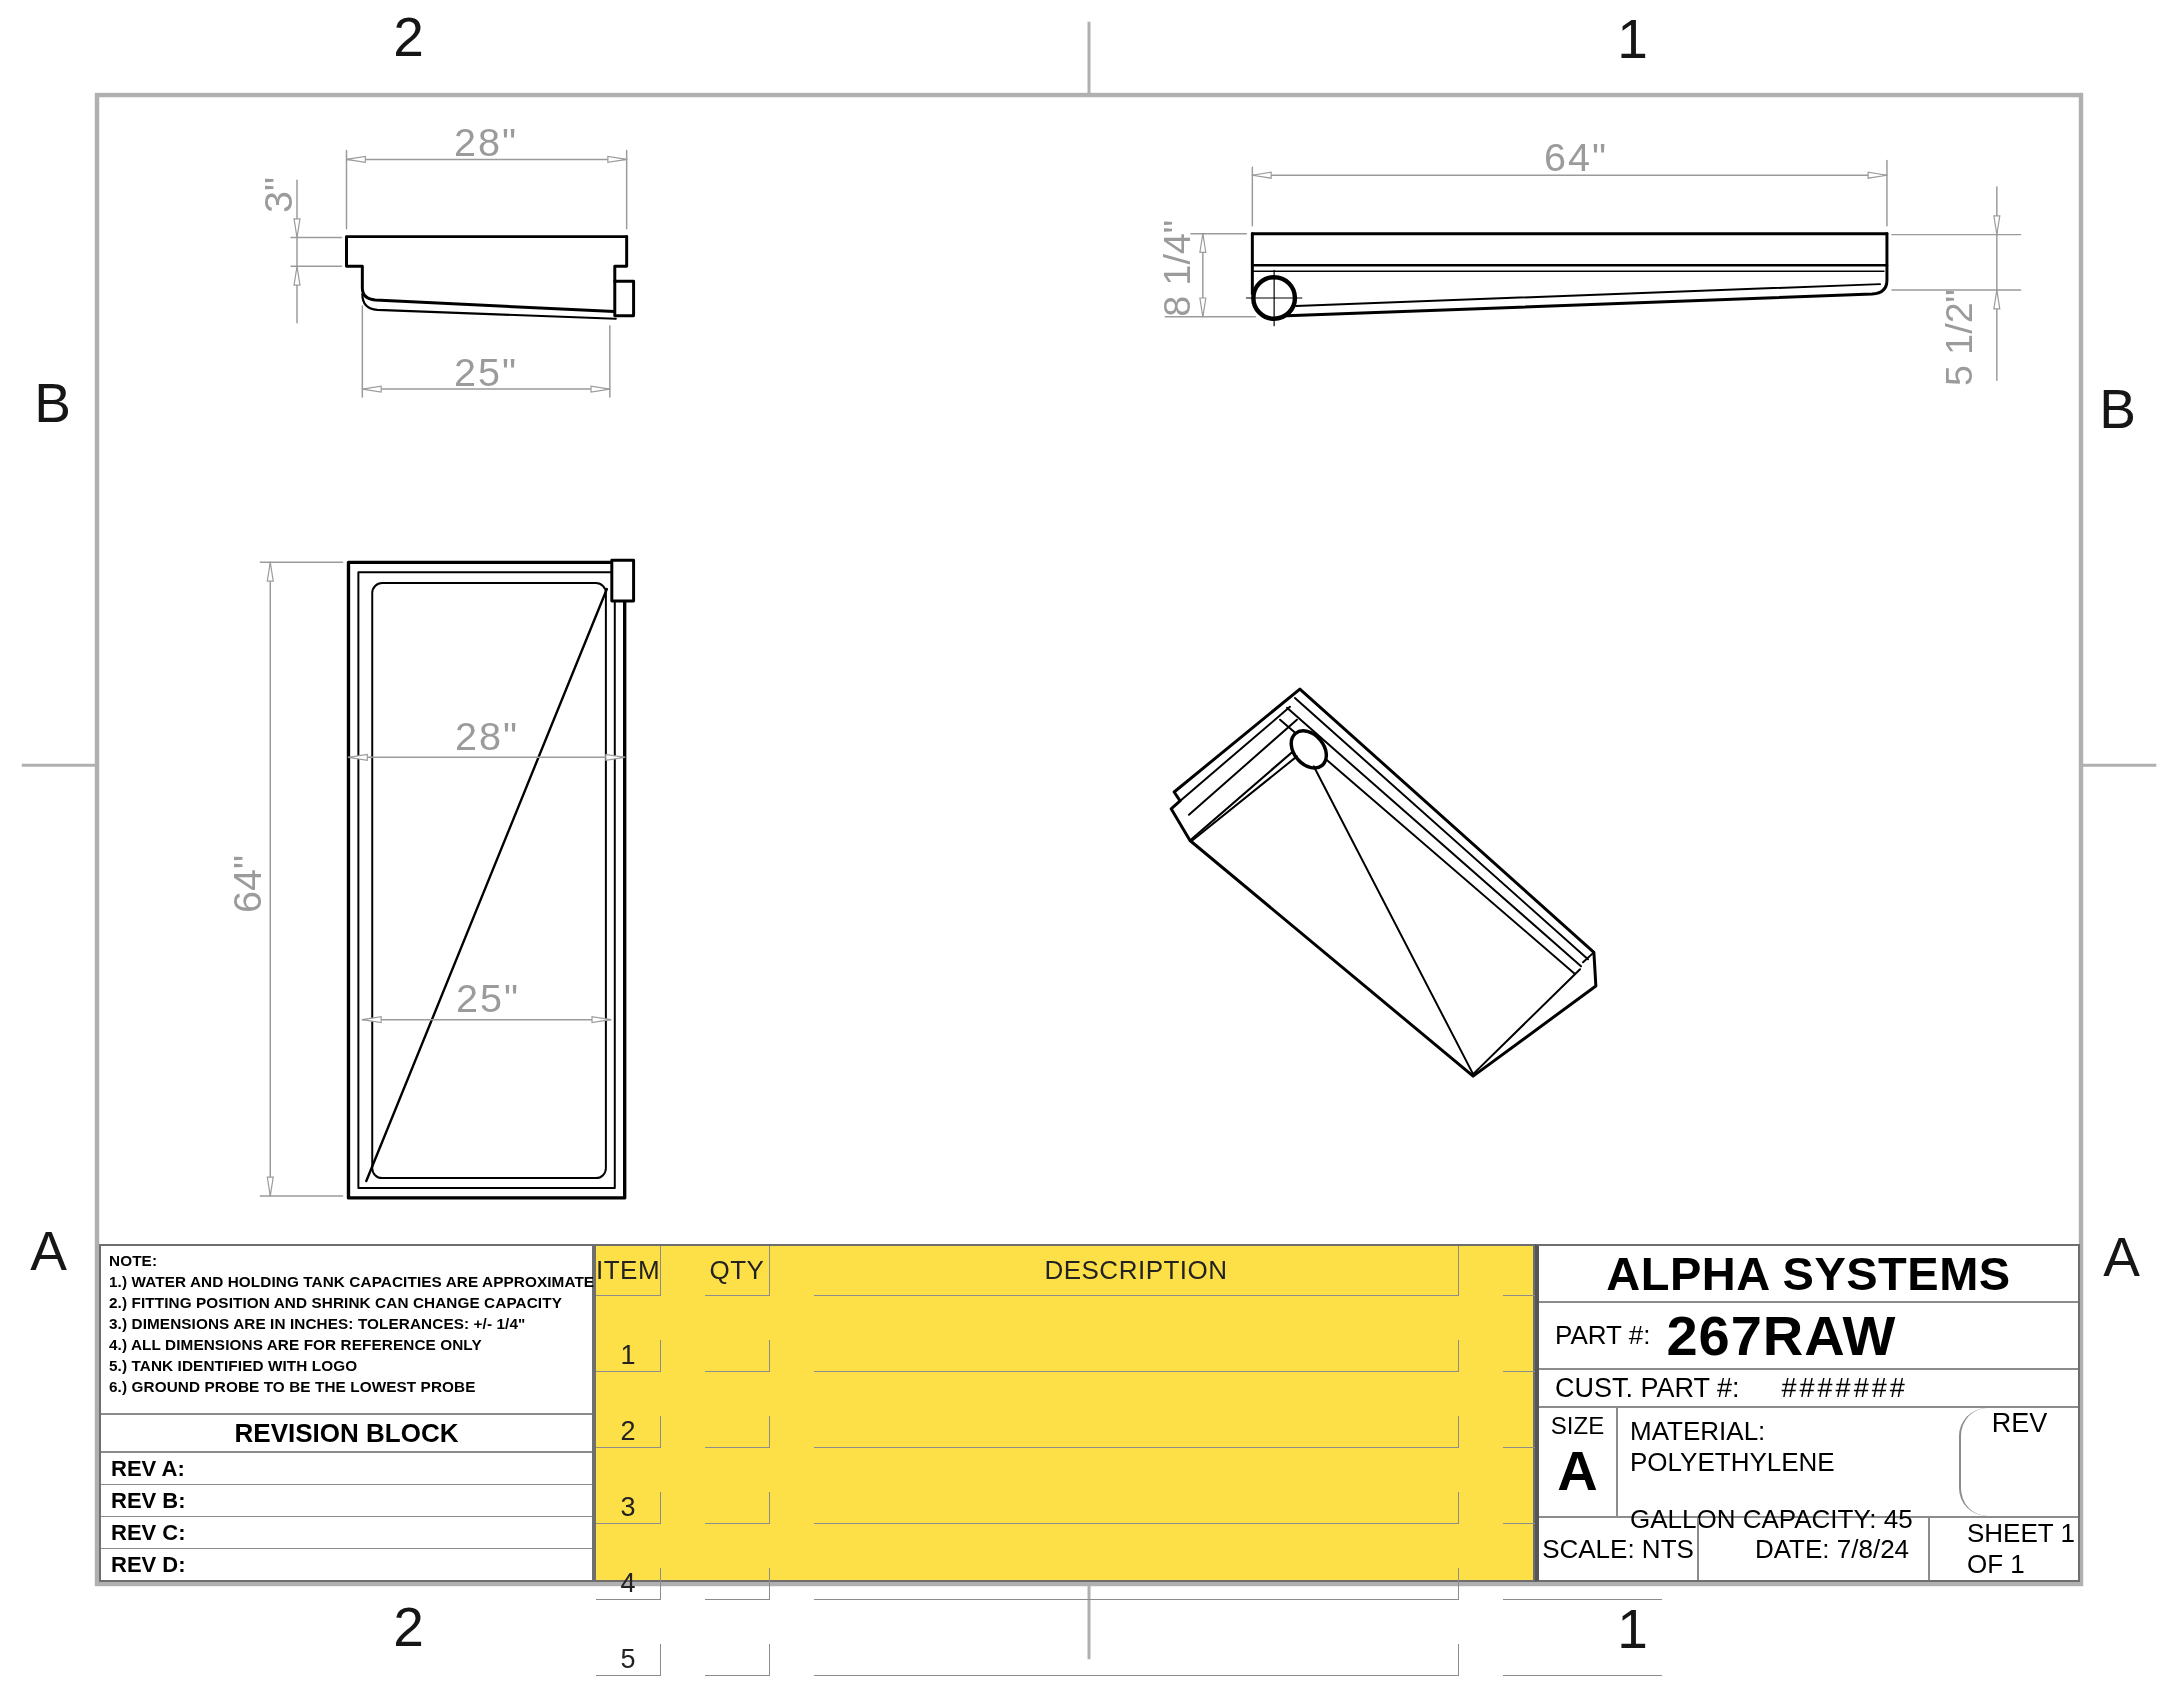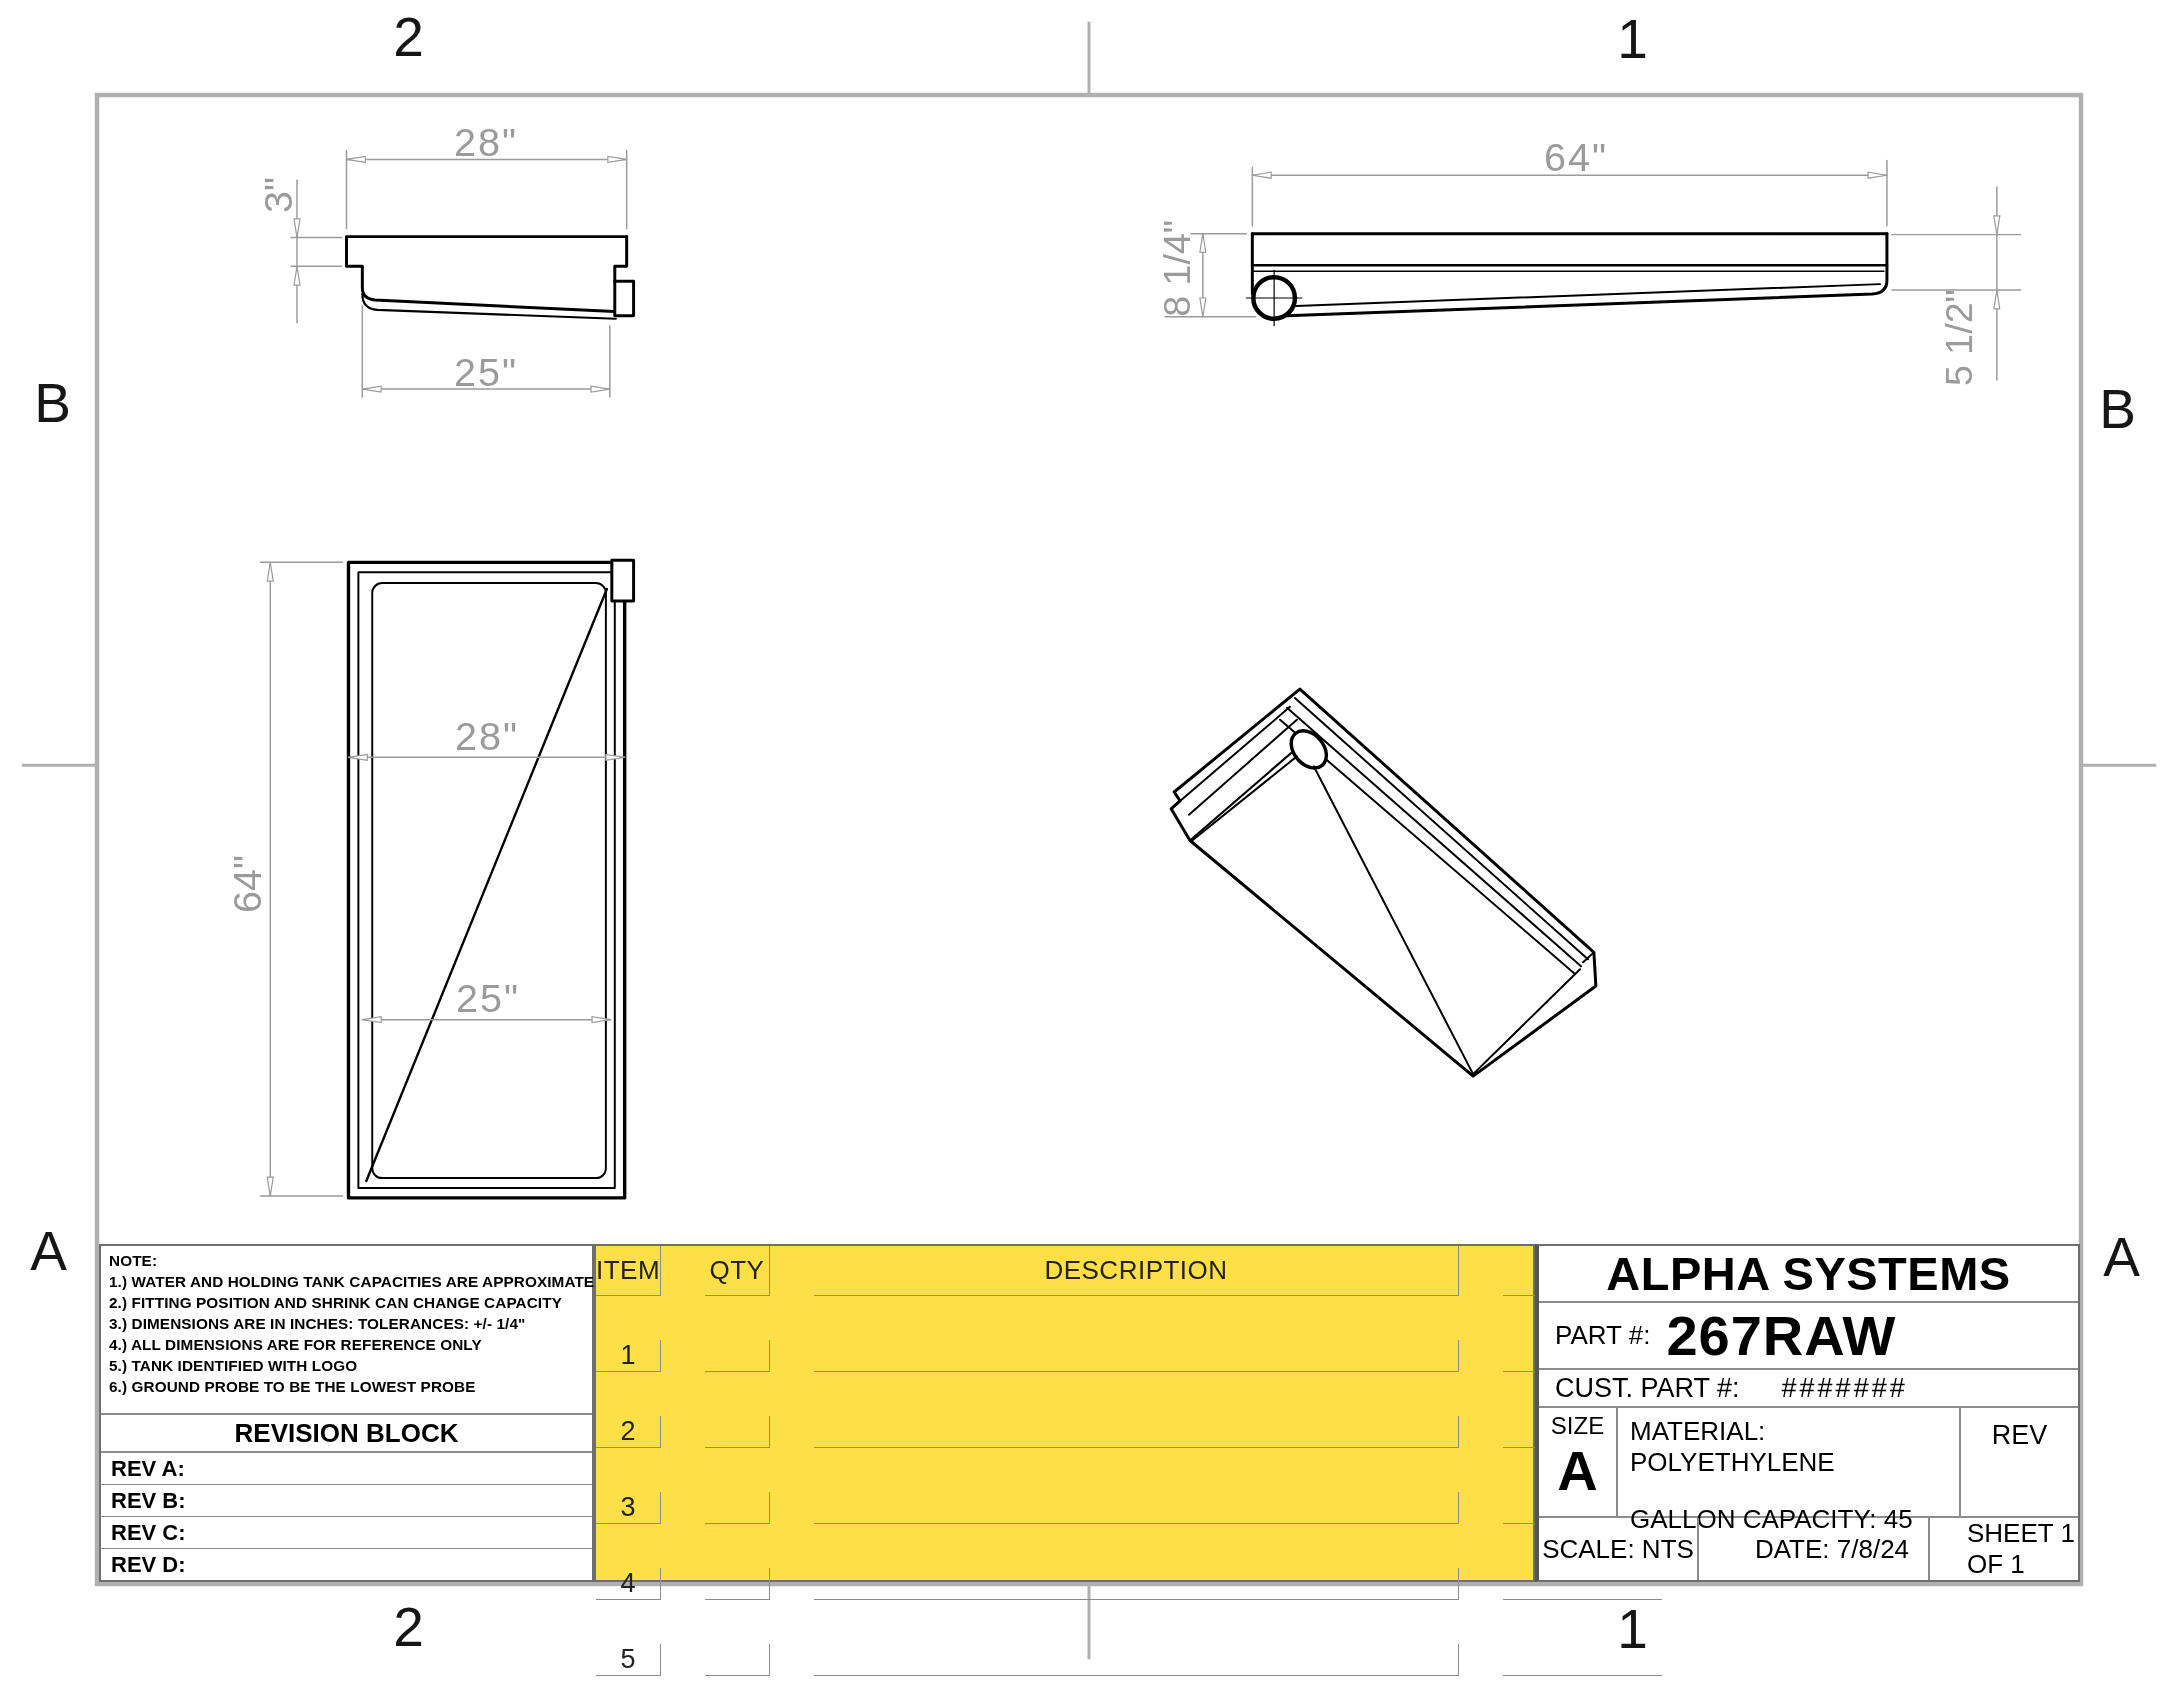--- a/index.html
+++ b/index.html
@@ -89,22 +89,23 @@
     width:79px; border-right:2px solid #8c8c8c;
     display:flex; flex-direction:column; align-items:center; padding-top:4px;
   }
   .tb-size .lbl { font-size:24px; }
   .tb-size .val { font-size:56px; font-weight:800; line-height:61px; }
   .tb-mat { flex:1; padding:8px 0 0 12px; }
   .tb-mat .material { font-size:26px; }
   .tb-mat .capacity { font-size:26px; margin-top:26px; }
   .tb-rev {
     width:119px; border-left:2px solid #8c8c8c;
-    display:flex; justify-content:center; padding-top:12px;
+    display:flex; justify-content:center; padding-top:0;
     font-size:27px;
+    border-radius:28px;
   }
   .tb-bottom { flex:1; display:flex;gap:37px; }
   .tb-bottom > div {
     border-right:2px solid #8c8c8c;
     display:flex; align-items:center; justify-content:center;
     font-size:26px;
   }
   .tb-bottom > div:last-child { border-right:none; }
   .tb-scale { width:160px; }
   .tb-date  { width:194px; }

